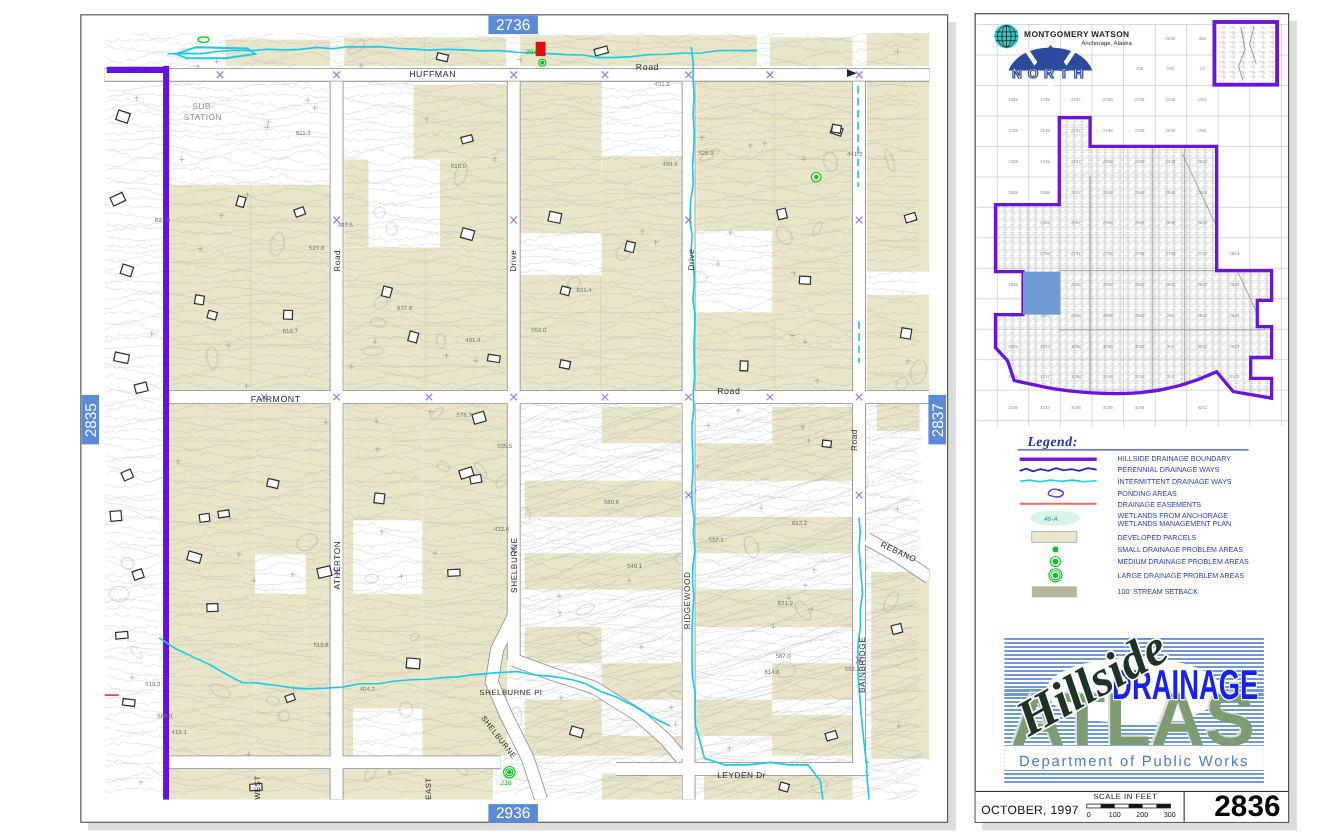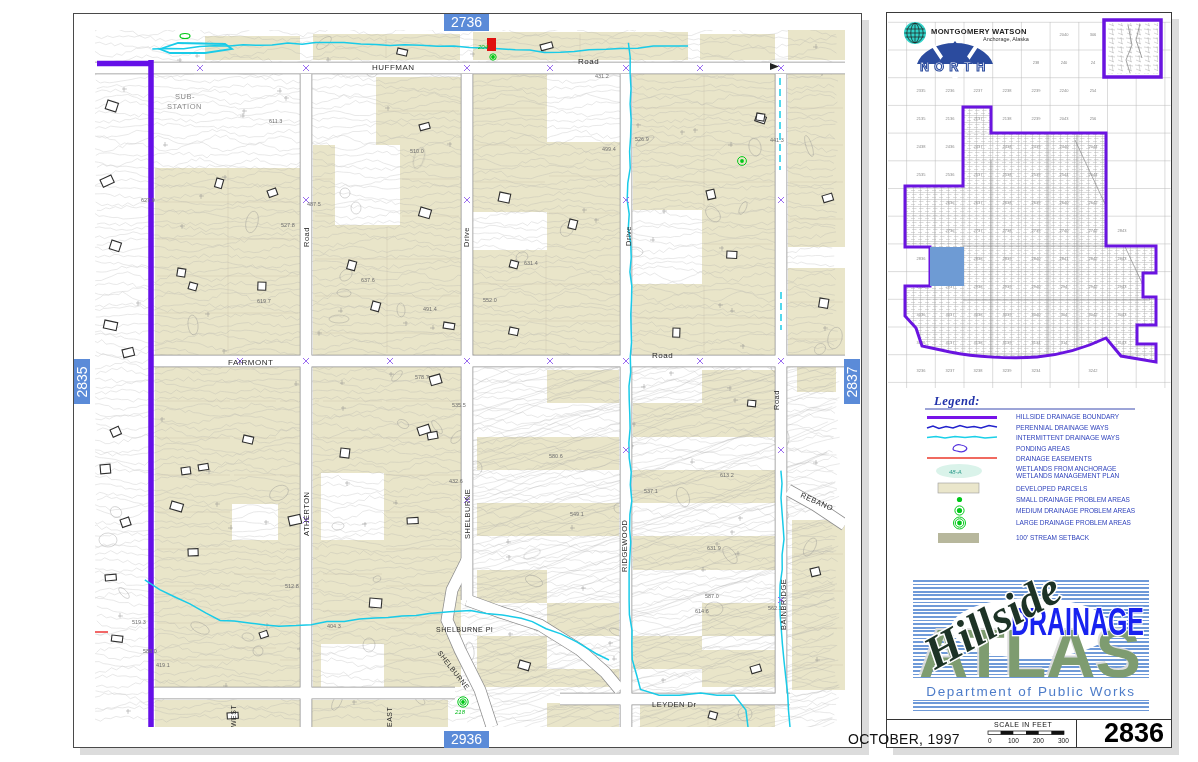--- a/index.html
+++ b/index.html
@@ -823,21 +823,21 @@
       <rect x="0" y="120" width="236" height="4.5" fill="#ffffff" opacity="0"></rect>
       <text x="4" y="95" font-family="Liberation Sans,sans-serif" font-weight="bold" font-size="68" fill="#dddddd" textLength="222" lengthAdjust="spacingAndGlyphs" opacity="0.9">ATLAS</text>
       <text x="6" y="97" font-family="Liberation Sans,sans-serif" font-weight="bold" font-size="68" fill="#7e9c70" textLength="222" lengthAdjust="spacingAndGlyphs">ATLAS</text>
       <text x="98" y="55" font-family="Liberation Sans,sans-serif" font-weight="bold" font-size="38" fill="#1822f0" stroke="#ffffff" stroke-width="2.5" paint-order="stroke" textLength="133" lengthAdjust="spacingAndGlyphs">DRAINAGE</text>
       <text x="22" y="90" transform="rotate(-29 22 90)" font-family="Liberation Serif,serif" font-style="italic" font-weight="bold" font-size="46" fill="#1d3326" stroke="#ffffff" stroke-width="3" paint-order="stroke">Hillside</text>
       <text x="118" y="116" text-anchor="middle" font-family="Liberation Sans,sans-serif" font-size="13.5" letter-spacing="1.6" fill="#4d7cc9">Department of Public Works</text>
     </svg>
   </div>
 <div style="position:absolute;left:887px;top:719px;width:284px;height:28px;border-top:1.2px solid #333;background:#fff"></div>
 <div style="position:absolute;left:1076px;top:719px;width:1px;height:28px;background:#333"></div>
-<div style="position:absolute;left:848px;top:731px;font-size:14px;color:#111;letter-spacing:0.3px">OCTOBER, 1997</div>
+<div style="position:absolute;left:892px;top:731px;font-size:11px;color:#111;letter-spacing:0.3px">OCTOBER, 1997</div>
 <div style="position:absolute;left:994px;top:721px;font-size:7px;color:#111;letter-spacing:0.5px">SCALE  IN  FEET</div>
 <svg width="90" height="16" style="position:absolute;left:986px;top:729px">
     <rect x="2" y="2" width="76" height="3.5" fill="#fff" stroke="#111" stroke-width="0.7"></rect>
     <rect x="14.6" y="2" width="12.7" height="3.5" fill="#111"></rect>
     <rect x="40" y="2" width="12.7" height="3.5" fill="#111"></rect>
     <rect x="65.3" y="2" width="12.7" height="3.5" fill="#111"></rect>
     <text x="2" y="14" font-size="6.5" fill="#111">0</text>
     <text x="22" y="14" font-size="6.5" fill="#111">100</text>
     <text x="47" y="14" font-size="6.5" fill="#111">200</text>
     <text x="72" y="14" font-size="6.5" fill="#111">300</text>

